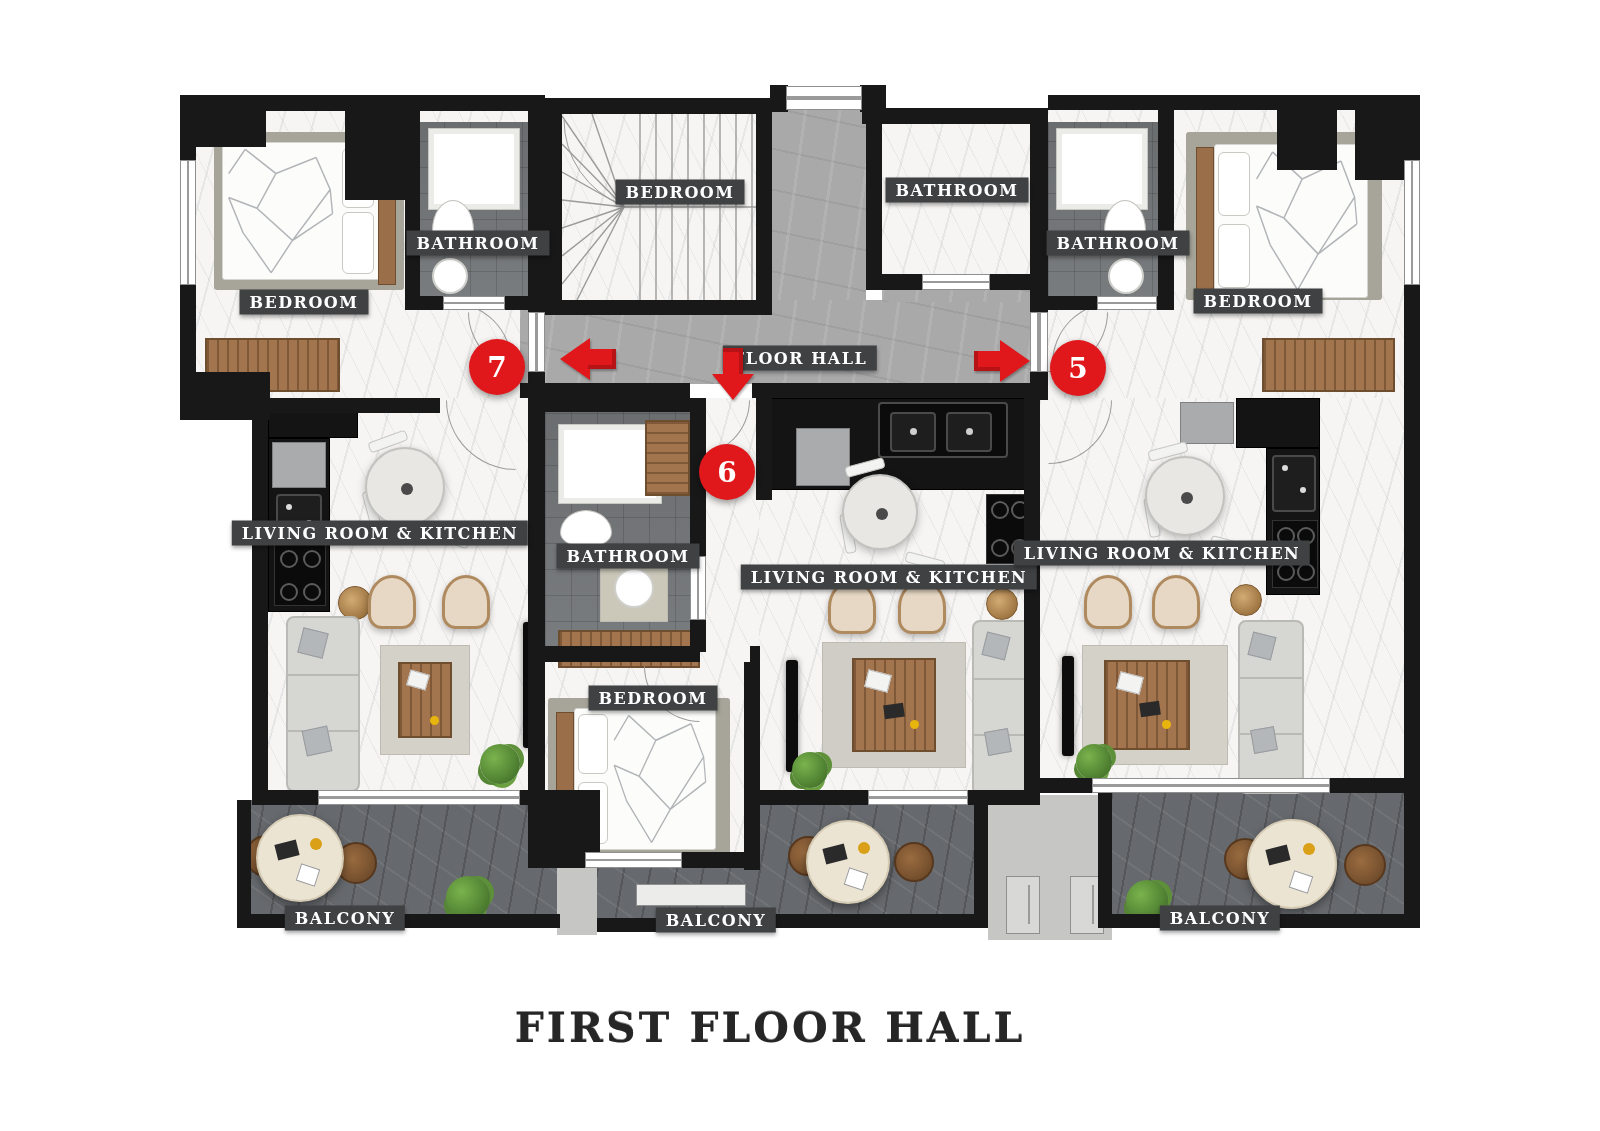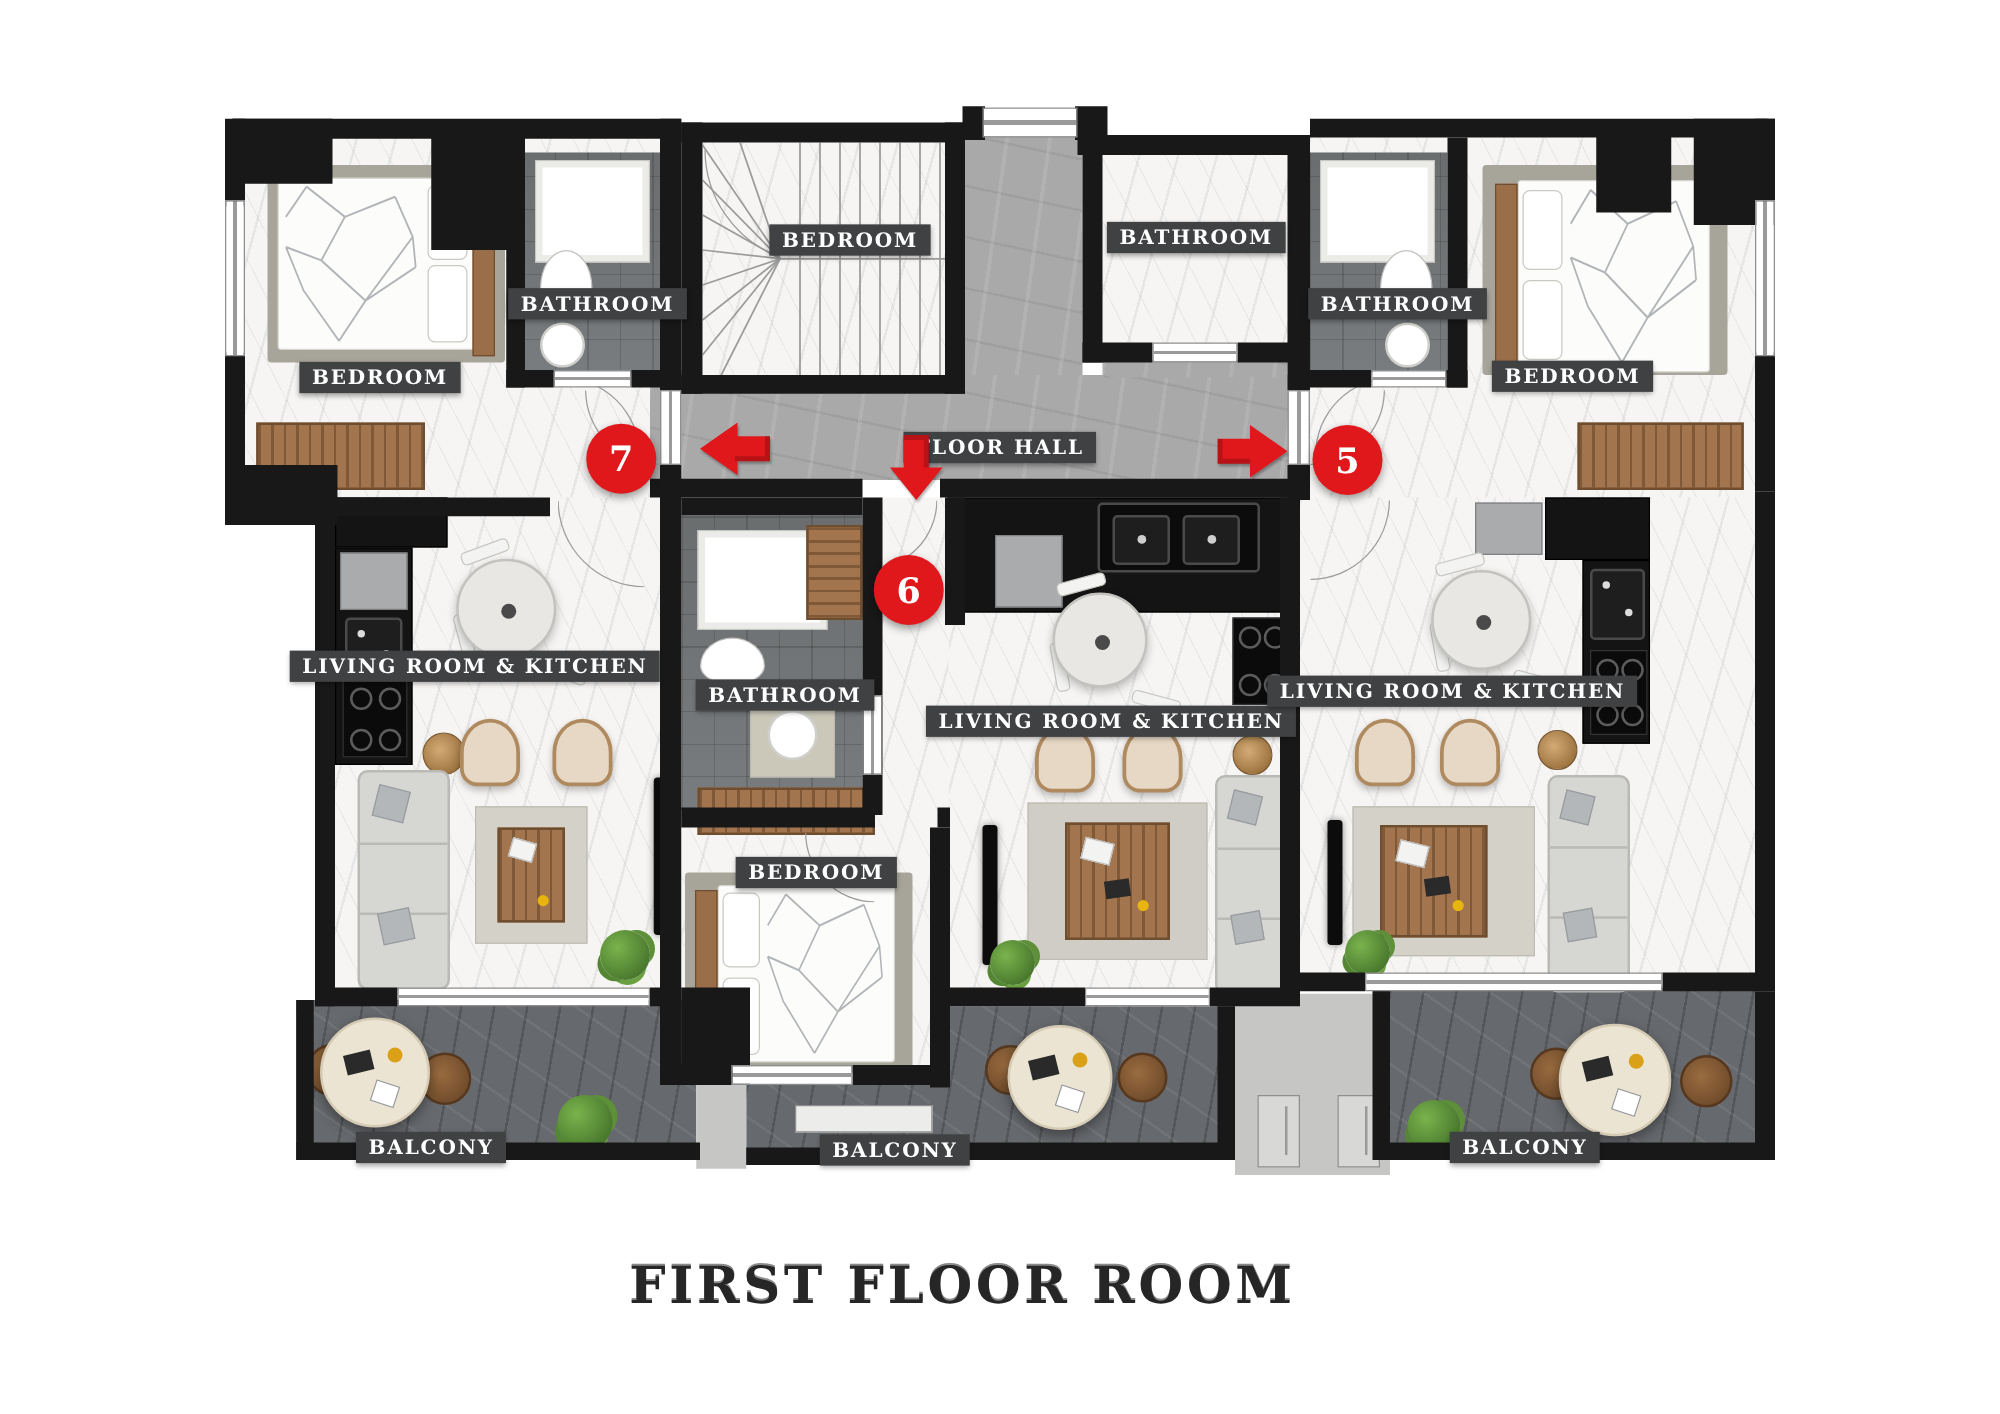--- a/index.html
+++ b/index.html
@@ -418,15 +418,15 @@
   </div>
   <div class="arrow" style="left:711px;top:348px;width:44px;height:52px;">
     <div style="left:12px;top:0;width:20px;height:28px;background:var(--red);box-shadow:inset -4px 4px 0 rgba(0,0,0,.18);"></div>
     <div style="left:1px;top:26px;width:0;height:0;border-left:21px solid transparent;border-right:21px solid transparent;border-top:26px solid var(--red);"></div>
   </div>
   <div class="arrow" style="left:972px;top:340px;width:58px;height:42px;">
     <div style="left:2px;top:11px;width:28px;height:20px;background:var(--red);box-shadow:inset 4px -4px 0 rgba(0,0,0,.18);"></div>
     <div style="left:28px;top:0;width:0;height:0;border-top:21px solid transparent;border-bottom:21px solid transparent;border-left:30px solid var(--red);"></div>
   </div>
 
-  <div class="title" style="left:770px;top:1004px;">FIRST FLOOR ROOM</div>
+  <div class="title" style="left:770px;top:1004px;">FIRST FLOOR HALL</div>
 
 </div>
 
 </body></html>

